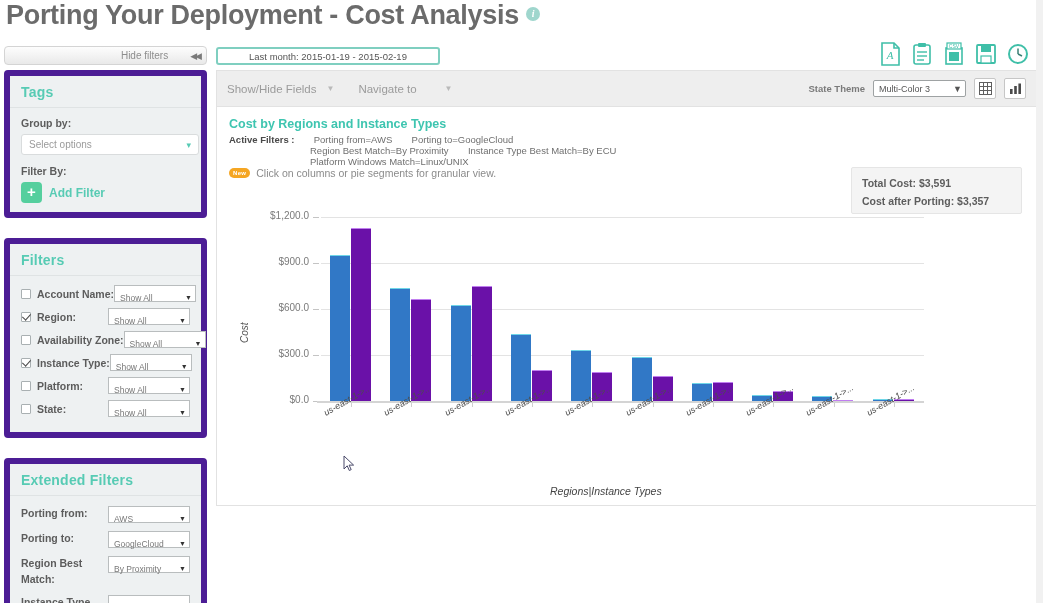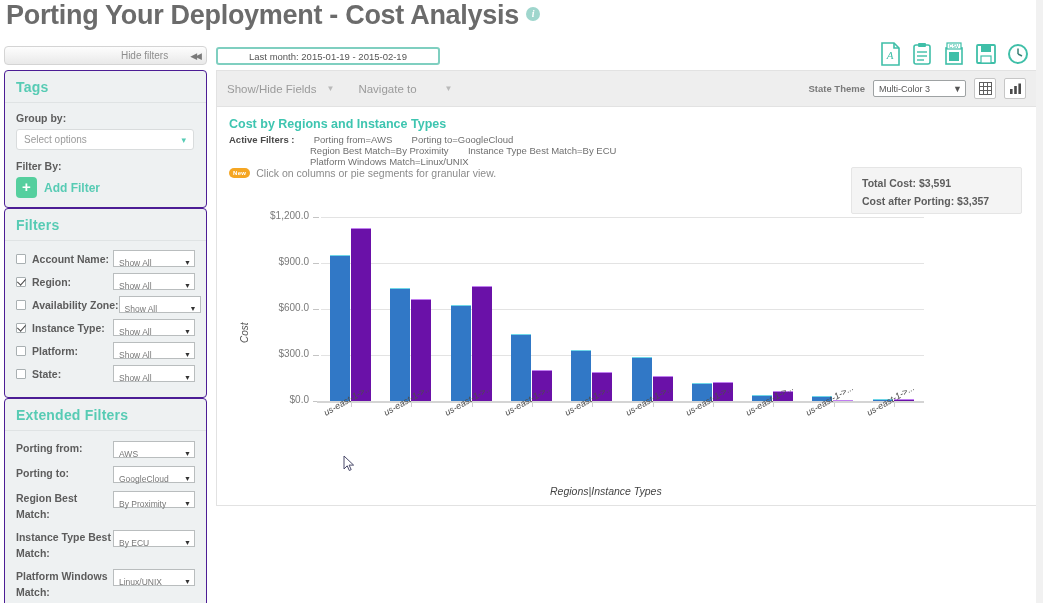--- a/index.html
+++ b/index.html
@@ -45,22 +45,22 @@
   .daterange {
     position: absolute; left: 216px; top: 47px; width: 224px; height: 18px;
     border: 2px solid #7fcfc0; border-radius: 3px; background: #fff;
     display: flex; align-items: center; justify-content: center;
     font-size: 9.5px; color: #555; cursor: pointer; white-space: nowrap;
   }
 
   
   .sidebar { position: absolute; left: 4px; top: 70px; width: 203px; }
   .panel {
-    background: #eef1f2; border: 1px solid #4c1d95; border-radius: 4px;
-    margin-bottom: 0; padding: 0 0 9px 0;
+    background: #eef1f2; border: 6px solid #4c1d95; border-radius: 4px;
+    margin-bottom: 20px; padding: 0 0 9px 0;
   }
   .panel-title {
     font-size: 14px; font-weight: bold; color: #57cbb4;
     padding: 8px 11px 7px 11px; border-bottom: 1px solid #dfe3e4;
     letter-spacing: 0.2px;
   }
   .panel-body { padding: 9px 11px 0 11px; }
   .field-label { font-size: 10.5px; font-weight: bold; color: #5c5c5c; margin-bottom: 5px; }
   .select-options {
     width: 178px; height: 21px; background: #fff; border: 1px solid #d9dcdd;

